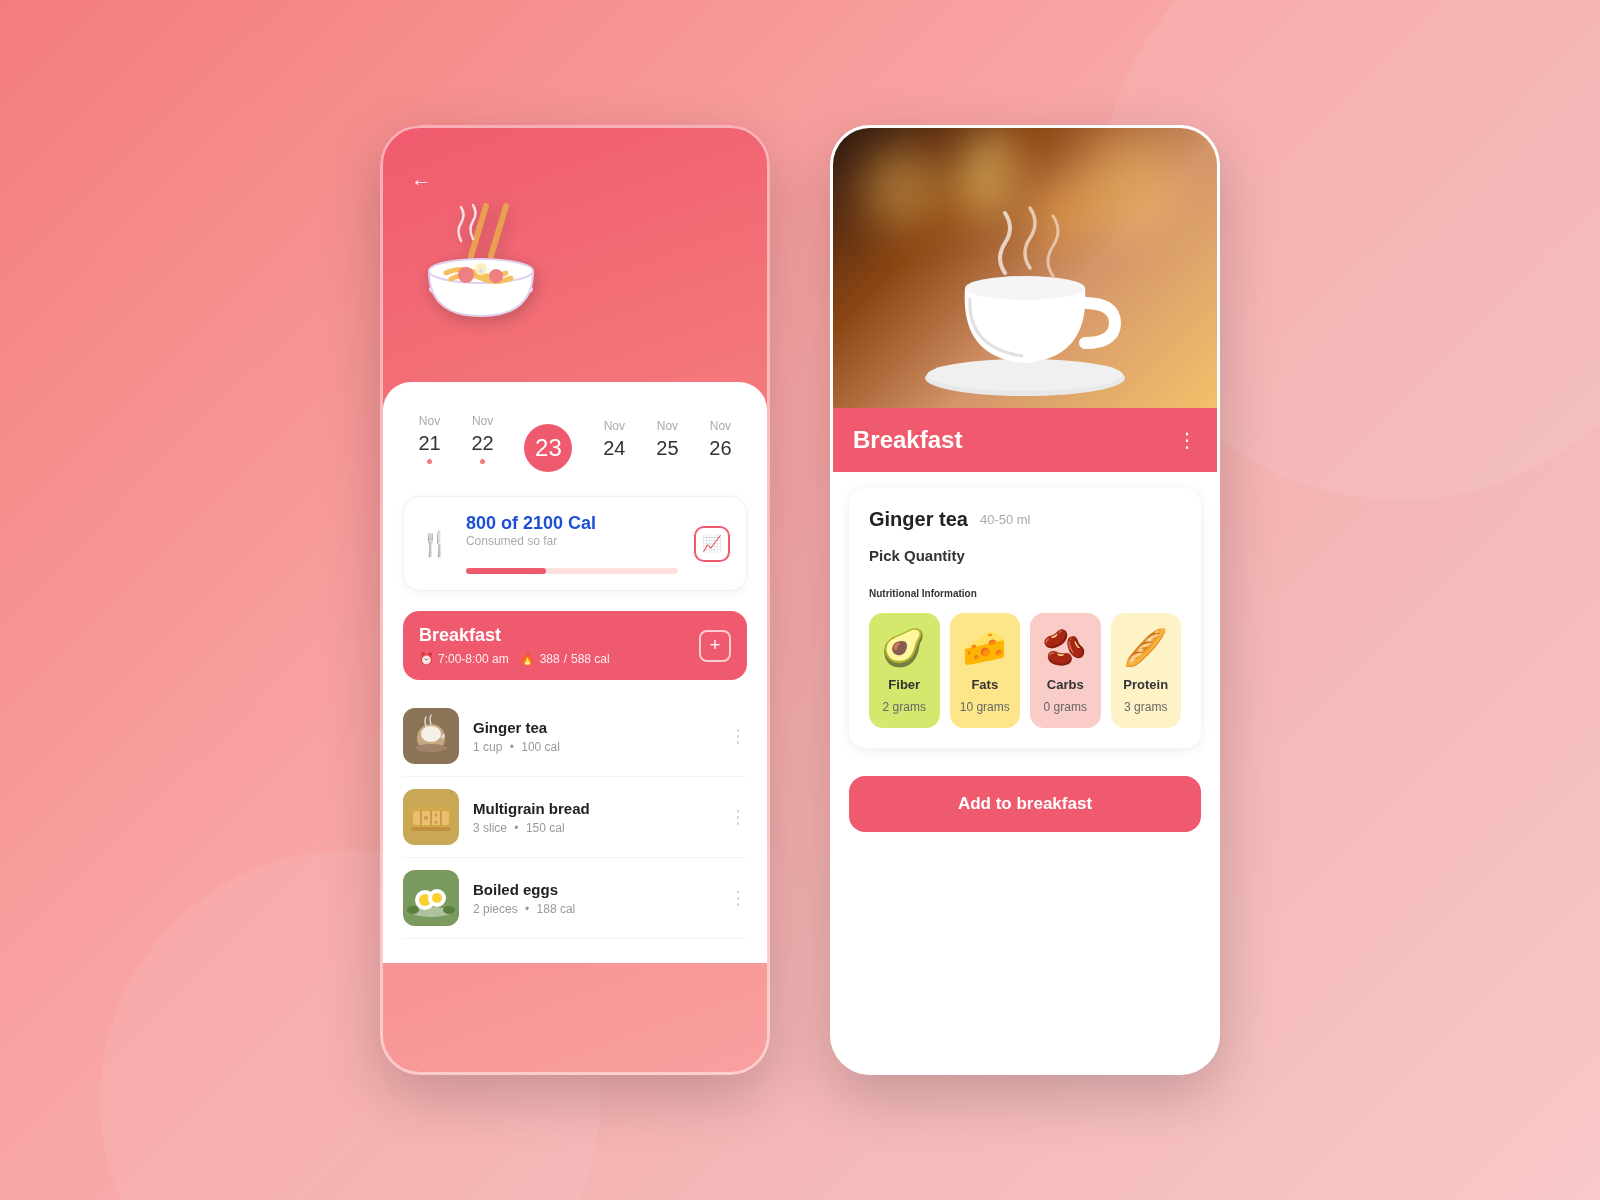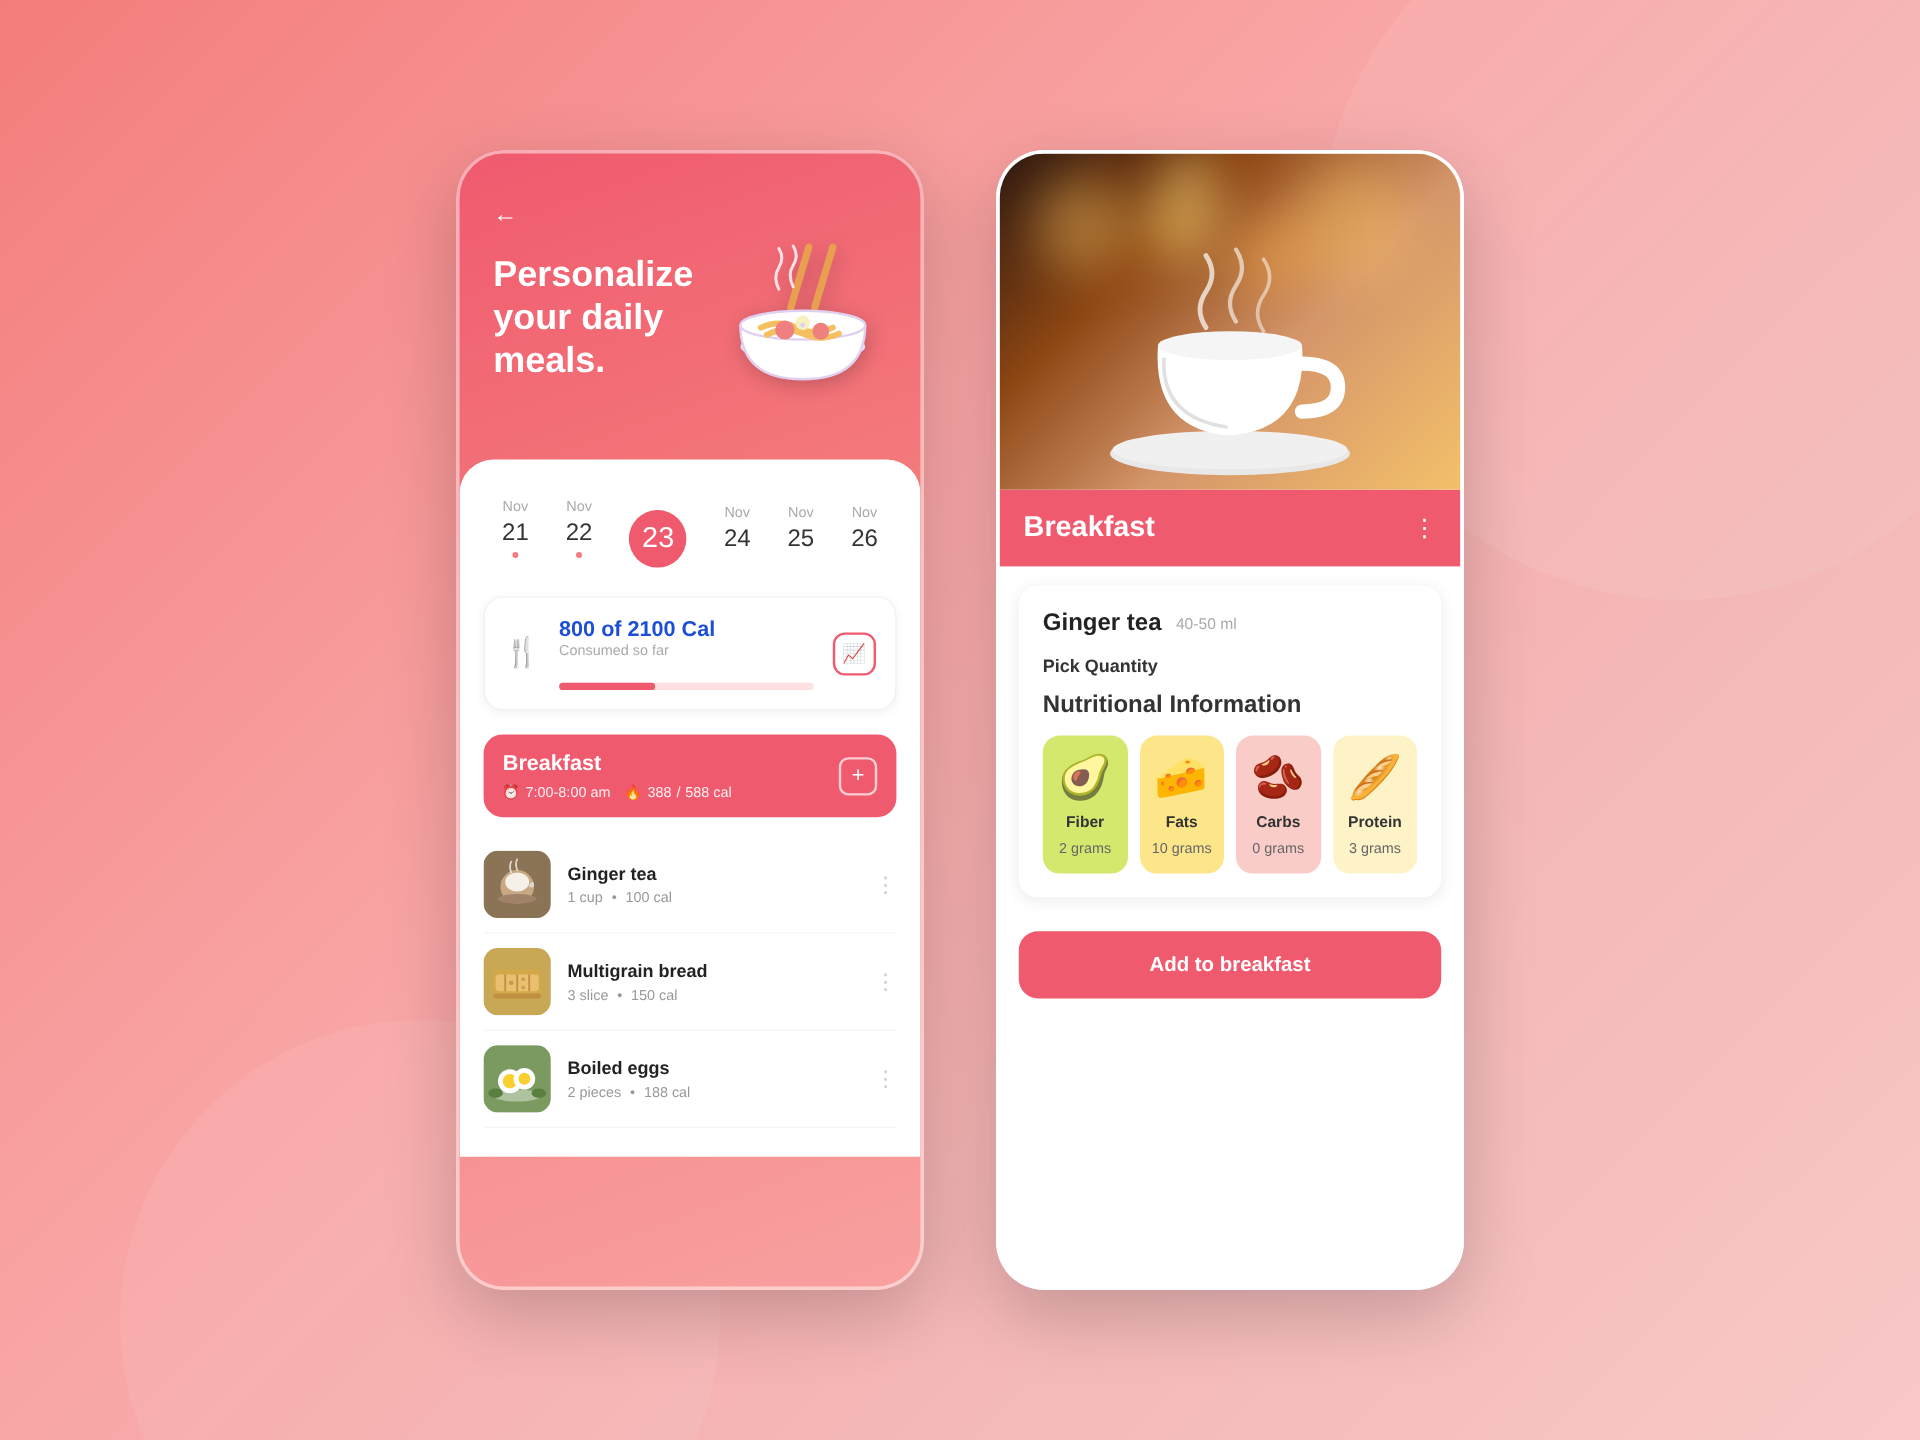--- a/index.html
+++ b/index.html
@@ -366,24 +366,24 @@
       width: 60px;
       text-align: center;
     }
     .qty-divider {
       width: 100%;
       height: 1px;
       background: #f0f0f0;
     }
 
     .nutrition-label {
-      font-size: 20px;
+      font-size: 10px;
       font-weight: 600;
       color: #333;
-      margin-top: 12px;
+      margin-top: 24px;
       margin-bottom: 14px;
     }
 
     .nutrition-grid {
       display: grid;
       grid-template-columns: repeat(4, 1fr);
       gap: 10px;
     }
     .nutrition-card {
       border-radius: 14px;
@@ -433,21 +433,20 @@
     }
   </style>
 </head>
 <body>
 
 <div class="phone phone-left">
   <div class="phone-left-border">
     <div class="left-header">
       <span class="back-arrow">←</span>
       <div class="header-content">
-        <h1 class="header-title">Personalize your daily meals.</h1>
         <div class="bowl-emoji">
           
           <svg width="140" height="130" viewBox="0 0 140 130">
 
             <line x1="75" y1="5" x2="60" y2="55" stroke="#E8A050" stroke-width="6" stroke-linecap="round"></line>
             <line x1="95" y1="5" x2="80" y2="55" stroke="#E8A050" stroke-width="6" stroke-linecap="round"></line>
 
             <path d="M50 40 Q45 30 50 22 Q55 14 50 6" fill="none" stroke="white" stroke-width="2.5" stroke-linecap="round" opacity="0.8"></path>
             <path d="M62 38 Q57 28 62 20 Q67 12 62 4" fill="none" stroke="white" stroke-width="2.5" stroke-linecap="round" opacity="0.8"></path>
 

